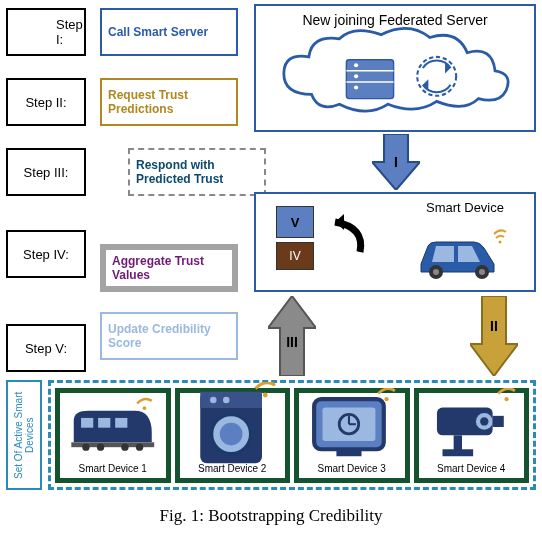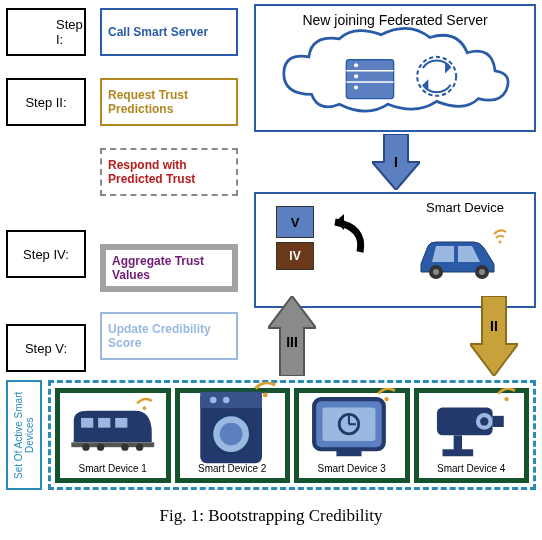--- a/index.html
+++ b/index.html
@@ -11,35 +11,35 @@
   .step1 { top: 8px; padding-left: 48px; }
   .step2 { top: 78px; }
   .step3 { top: 148px; }
   .step4 { top: 230px; }
   .step5 { top: 324px; }
   
   
   .step-desc { position: absolute; left: 100px; width: 138px; height: 48px; display: flex; align-items: center; padding: 4px 6px; font-size: 12px; font-weight: bold; background: #fff; }
   .desc1 { top: 8px; border: 2px solid #2a5ba8; color: #2a5ba8; }
   .desc2 { top: 78px; border: 2px solid #b08820; color: #b08820; }
-  .desc3 { top: 148px; border: 2px dashed #888; color: #b91c1c; }
+  .desc3 { top: 148px; border: 2px dashed #888; color: #0c4a6e; margin-left: 28px; }
   .desc4 { top: 244px; border: 6px solid #a3a3a3; color: #701a75; }
   .desc5 { top: 312px; border: 2px solid #9ab8e0; color: #9ab8e0; }
   
   
   .fed-server { position: absolute; left: 254px; top: 4px; width: 282px; height: 128px; border: 2px solid #2a5ba8; background: #fff; }
   .fed-title { text-align: center; font-size: 14px; padding: 6px; }
   .fed-graphic { position: relative; width: 100%; height: 80px; display: flex; align-items: center; justify-content: center; }
   
   
-  .smart-device { position: absolute; left: 254px; top: 192px; width: 282px; height: 116px; border: 2px solid #2a5ba8; background: #fff; padding-left: 12px; }
+  .smart-device { position: absolute; left: 254px; top: 192px; width: 282px; height: 100px; border: 2px solid #2a5ba8; background: #fff; padding-left: 12px; }
   .sd-title { position: absolute; right: 30px; top: 6px; font-size: 13px; }
   .sd-boxes { position: absolute; left: 12px; top: 12px; }
   .sd-box-v { width: 38px; height: 32px; background: #5b7fc0; border: 1px solid #333; display: flex; align-items: center; justify-content: center; font-size: 13px; font-weight: bold; color: #000; margin-bottom: 4px; margin-left: 8px; }
-  .sd-box-iv { width: 38px; height: 28px; background: #6b3a1a; border: 1px solid #333; display: flex; align-items: center; justify-content: center; font-size: 12px; font-weight: bold; color: #fff; margin-left: 8px; }
+  .sd-box-iv { width: 38px; height: 28px; background: #6b3a1a; border: 1px solid #333; display: flex; align-items: center; justify-content: center; font-size: 12px; font-weight: normal; color: #fff; margin-left: 8px; }
   
   
   .active-bar { position: absolute; left: 6px; top: 380px; width: 36px; height: 110px; border: 2px solid #2a8ab8; display: flex; align-items: center; justify-content: center; background: #fff; }
   .active-bar span { writing-mode: vertical-rl; transform: rotate(180deg); font-size: 10px; color: #2a8ab8; text-align: center; }
   .devices-row { position: absolute; left: 48px; top: 380px; width: 488px; height: 110px; border: 3px dashed #2a8ab8; display: flex; justify-content: space-around; align-items: center; gap: 4px; padding: 4px; }
   .device-card { flex: 1; height: 95px; border: 5px solid #14532d; display: flex; flex-direction: column; align-items: center; justify-content: space-between; padding: 4px; background: #fff; }
   .device-icon-area { width: 100%; height: 60px; display: flex; align-items: center; justify-content: center; }
   .device-label { font-size: 10px; text-align: center; }
   
   
@@ -60,20 +60,21 @@
   
   .caption { position: absolute; left: 0; top: 506px; width: 100%; text-align: center; font-size: 17px; font-family: 'Times New Roman', serif; }
 </style>
 </head>
 <body>
 
 <div class="container">
 
   <div class="step-label step1">Step I:</div>
   <div class="step-label step2">Step II:</div>
+  <div class="step-label step3">Step III:</div>
   <div class="step-label step4">Step IV:</div>
   <div class="step-label step5">Step V:</div>
 
   <div class="step-desc desc1">Call Smart Server</div>
   <div class="step-desc desc2">Request Trust Predictions</div>
   <div class="step-desc desc3">Respond with Predicted Trust</div>
   <div class="step-desc desc4">Aggregate Trust Values</div>
   <div class="step-desc desc5">Update Credibility Score</div>
 
   <div class="fed-server">

